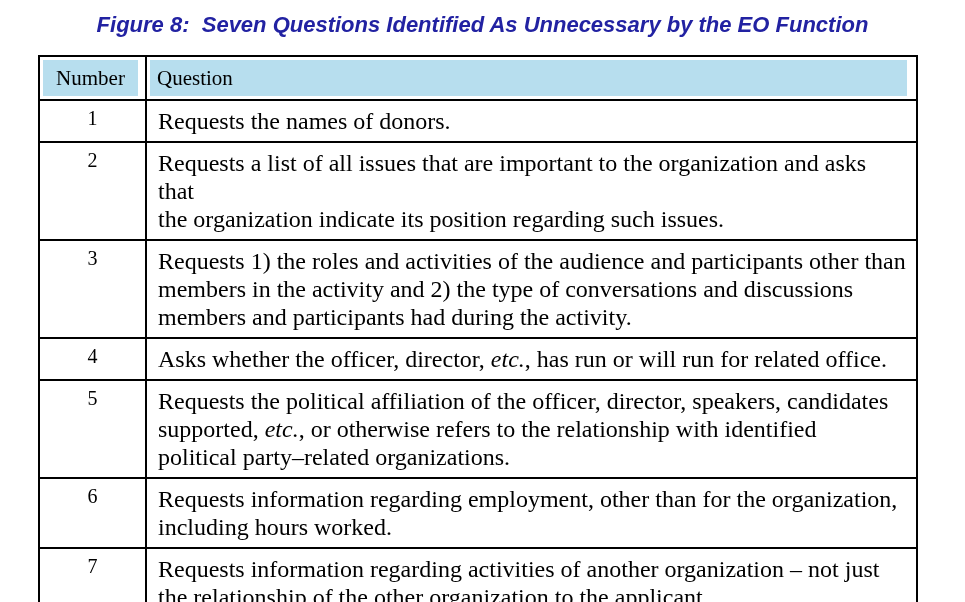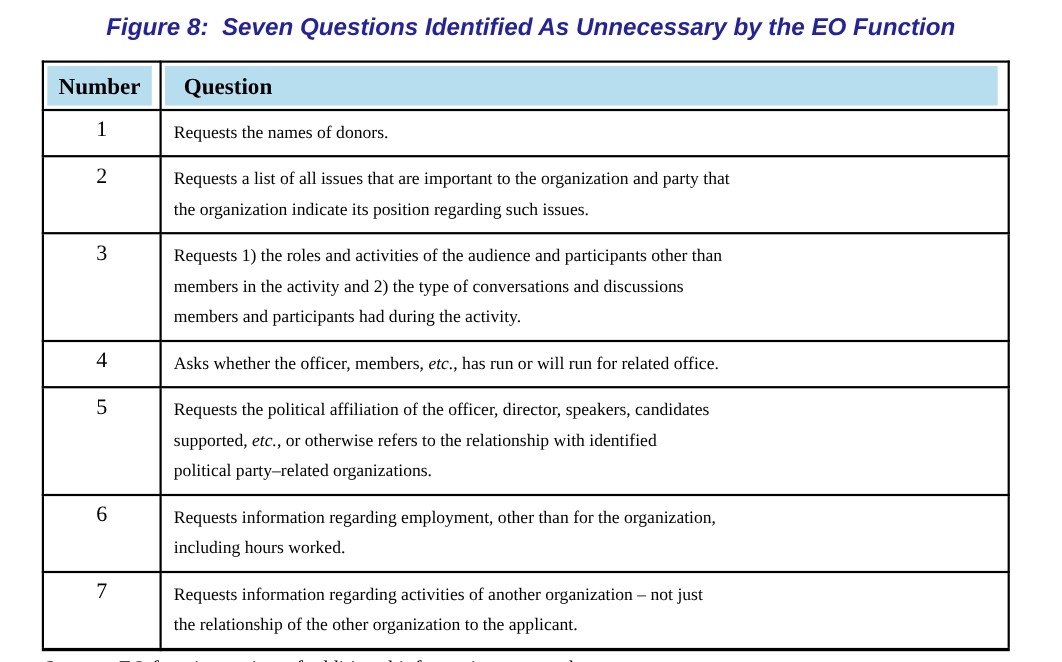--- a/index.html
+++ b/index.html
@@ -48,44 +48,44 @@
   .figure-table th,
   .figure-table td {
     border: 2px solid var(--border-color);
     vertical-align: top;
   }
   .col-number { width: 107px; }
   .figure-table th {
     padding: 0;
     height: 42px;
     font-size: 21px;
-    font-weight: bold;
+    font-weight: normal;
     text-align: center;
   }
   .hl {
     background: var(--header-bg);
     height: 36px;
     margin: 3px 9px 3px 3px;
     display: flex;
     align-items: center;
   }
   .hl-number {
     margin: 3px 7px 3px 3px;
     justify-content: center;
   }
   .hl-question {
-    padding-left: 17px;
+    padding-left: 7px;
   }
   td.cell-number {
     text-align: center;
     font-size: 20px;
     padding: 6px 2px;
   }
   td.cell-question {
-    font-size: 16px;
+    font-size: 24px;
     line-height: 28px;
     padding: 6px 10px 6px 11px;
     white-space: pre-wrap;
   }
   td.cell-question em { }
   .source-note {
     margin: 6px 0 0 39px;
     font-size: 19px;
     font-style: italic;
     white-space: pre-wrap;
@@ -113,32 +113,32 @@
         </th>
       </tr>
     </thead>
     <tbody id="table-body">
         <tr>
           <td class="cell-number">1</td>
           <td class="cell-question"><span>Requests the names of donors.</span></td>
         </tr>
         <tr>
           <td class="cell-number">2</td>
-          <td class="cell-question"><span>Requests a list of all issues that are important to the organization and party that
+          <td class="cell-question"><span>Requests a list of all issues that are important to the organization and asks that
 the organization indicate its position regarding such issues.</span></td>
         </tr>
         <tr>
           <td class="cell-number">3</td>
           <td class="cell-question"><span>Requests 1) the roles and activities of the audience and participants other than
 members in the activity and 2) the type of conversations and discussions
 members and participants had during the activity.</span></td>
         </tr>
         <tr>
           <td class="cell-number">4</td>
-          <td class="cell-question"><span>Asks whether the officer, members, </span><em>etc.</em><span>, has run or will run for related office.</span></td>
+          <td class="cell-question"><span>Asks whether the officer, director, </span><em>etc.</em><span>, has run or will run for related office.</span></td>
         </tr>
         <tr>
           <td class="cell-number">5</td>
           <td class="cell-question"><span>Requests the political affiliation of the officer, director, speakers, candidates
 supported, </span><em>etc.</em><span>, or otherwise refers to the relationship with identified
 political party–related organizations.</span></td>
         </tr>
         <tr>
           <td class="cell-number">6</td>
           <td class="cell-question"><span>Requests information regarding employment, other than for the organization,

